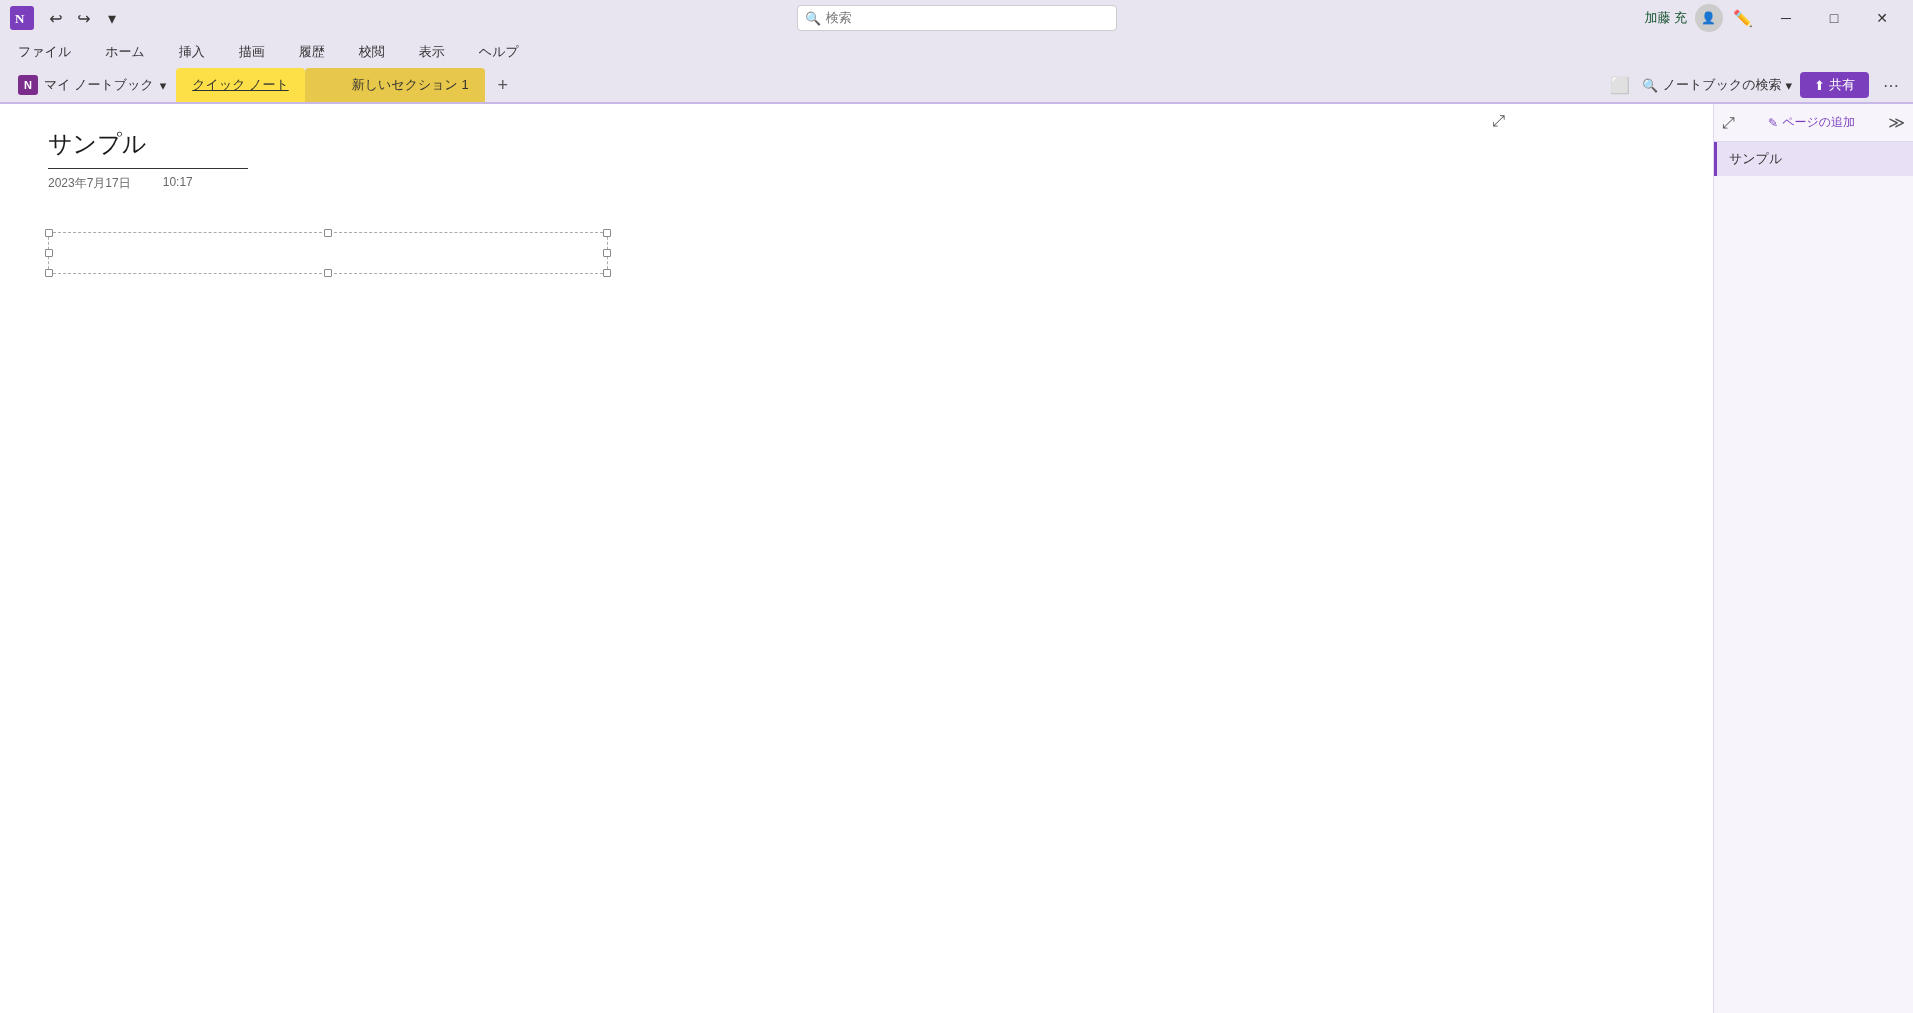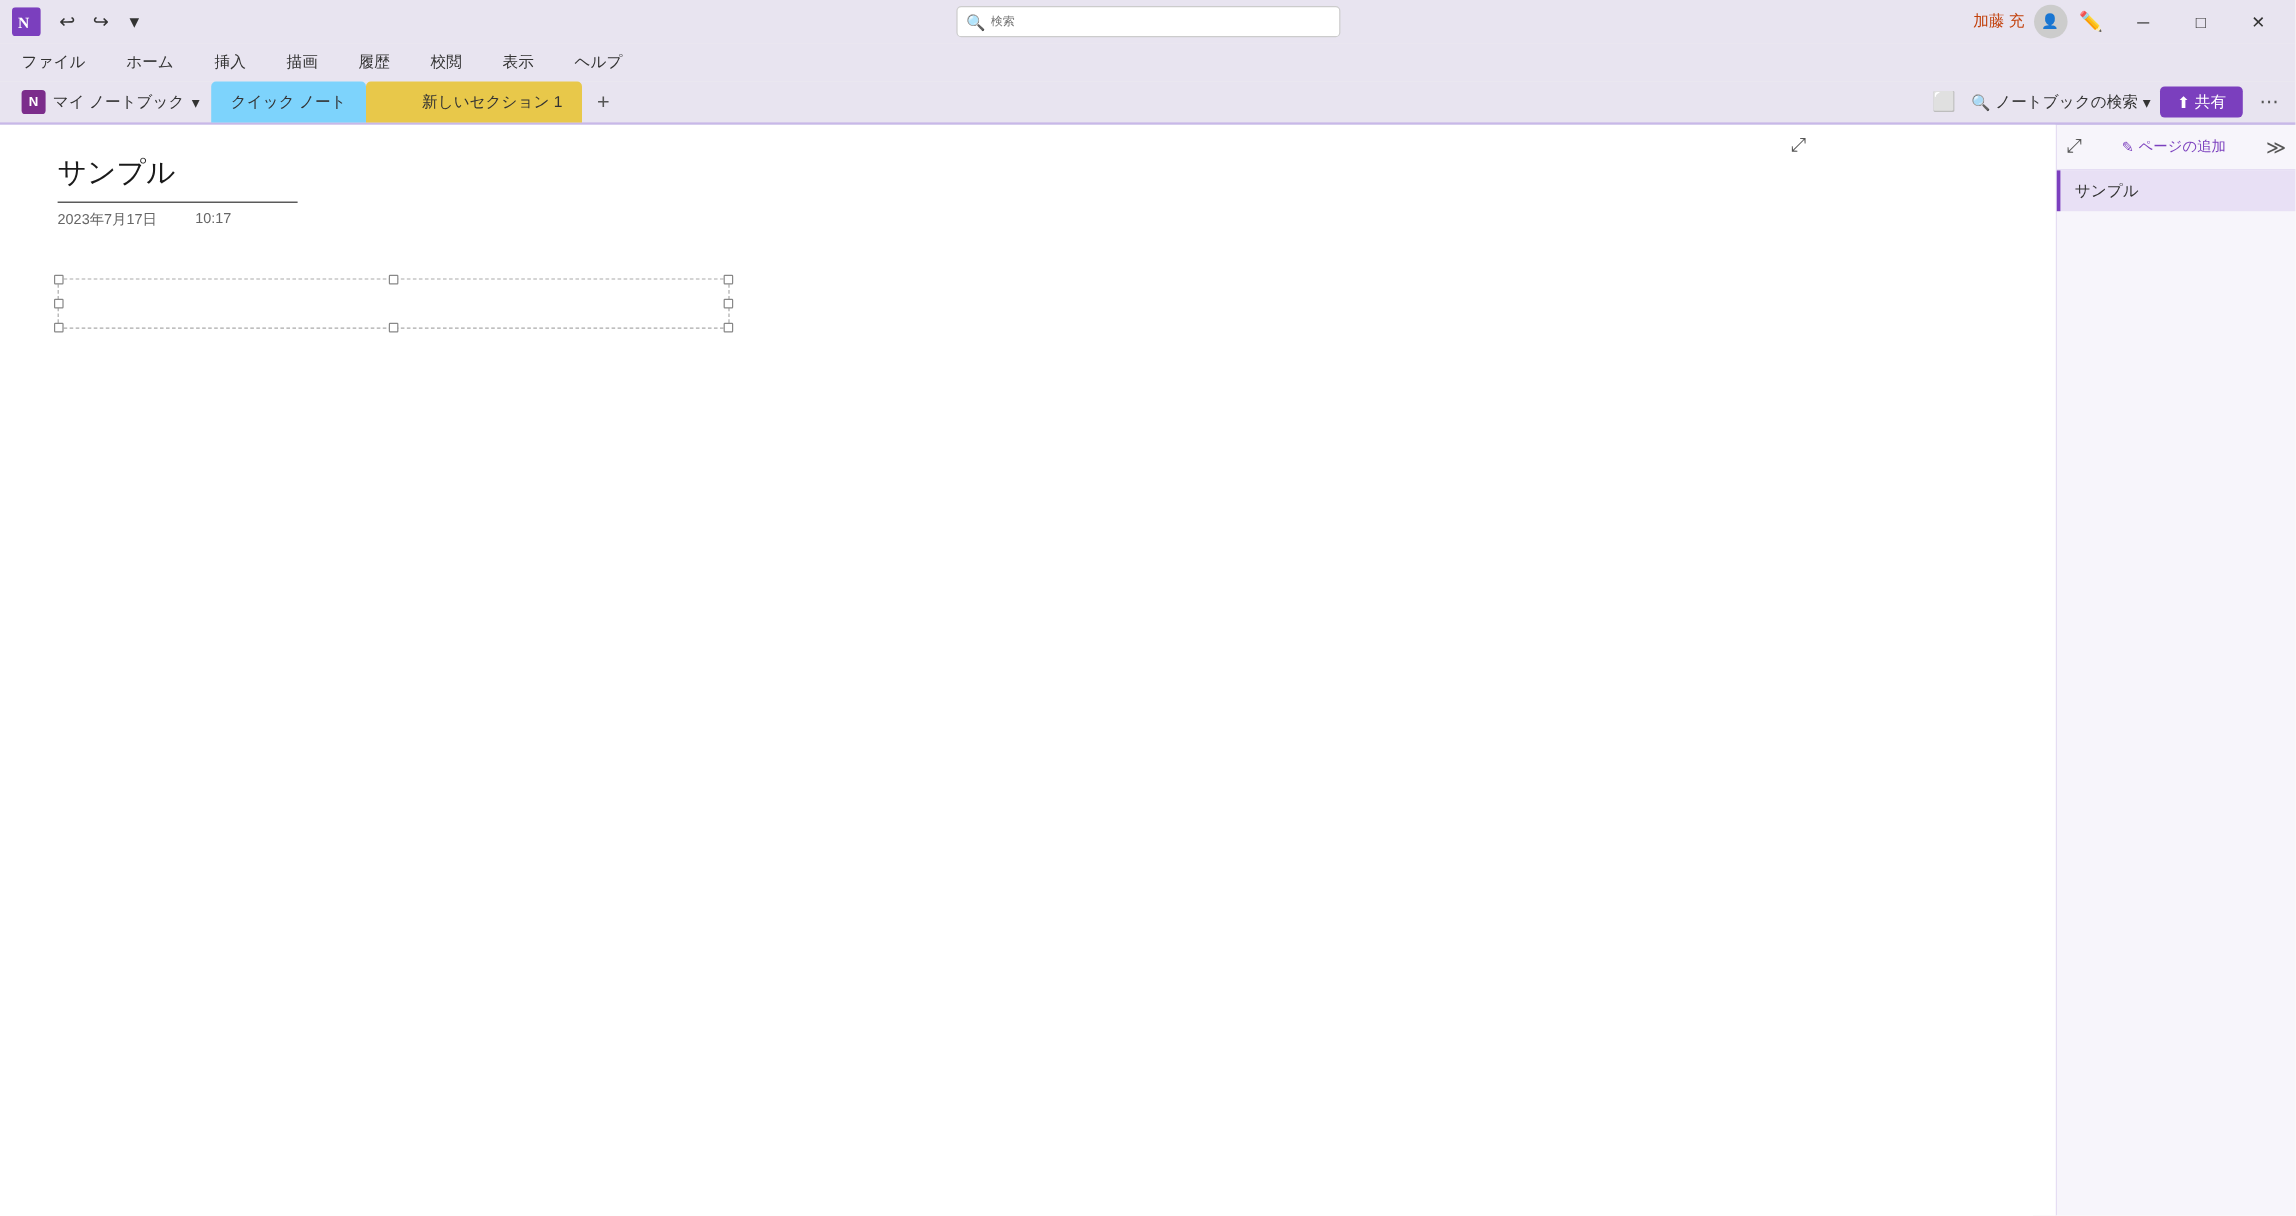--- a/index.html
+++ b/index.html
@@ -62,33 +62,34 @@
       gap: 4px;
       width: 320px;
       height: 26px;
       position: absolute;
       left: 50%;
       transform: translateX(-50%);
     }
     .title-bar-search input {
       border: none;
       outline: none;
-      font-size: 10px;
+      font-size: 13px;
       width: 100%;
       color: #333;
+      font-family: Liberation Mono, monospace;
     }
     .title-bar-right {
       display: flex;
       align-items: center;
       gap: 8px;
       margin-left: auto;
     }
     .user-name {
       font-size: 13px;
-      color: #c2410c;
+      color: #14532d;
     }
     .window-controls {
       display: flex;
       gap: 2px;
     }
     .win-btn {
       width: 46px;
       height: 36px;
       display: flex;
       align-items: center;
@@ -154,22 +155,23 @@
       align-items: center;
       padding: 0 16px;
       font-size: 13px;
       cursor: pointer;
       border-radius: 4px 4px 0 0;
       height: 100%;
       border: none;
       background: transparent;
     }
     .section-tab.quick-note {
-      background: #7dd3fc;
-      color: #333;
+      background: #fde047;
+      color: #333;
+      text-decoration: underline;
     }
     .section-tab.new-section {
       background: #e8c84a;
       color: #333;
       font-weight: 500;
       padding-left: 47px;
     }
     .add-section-btn {
       display: flex;
       align-items: center;

